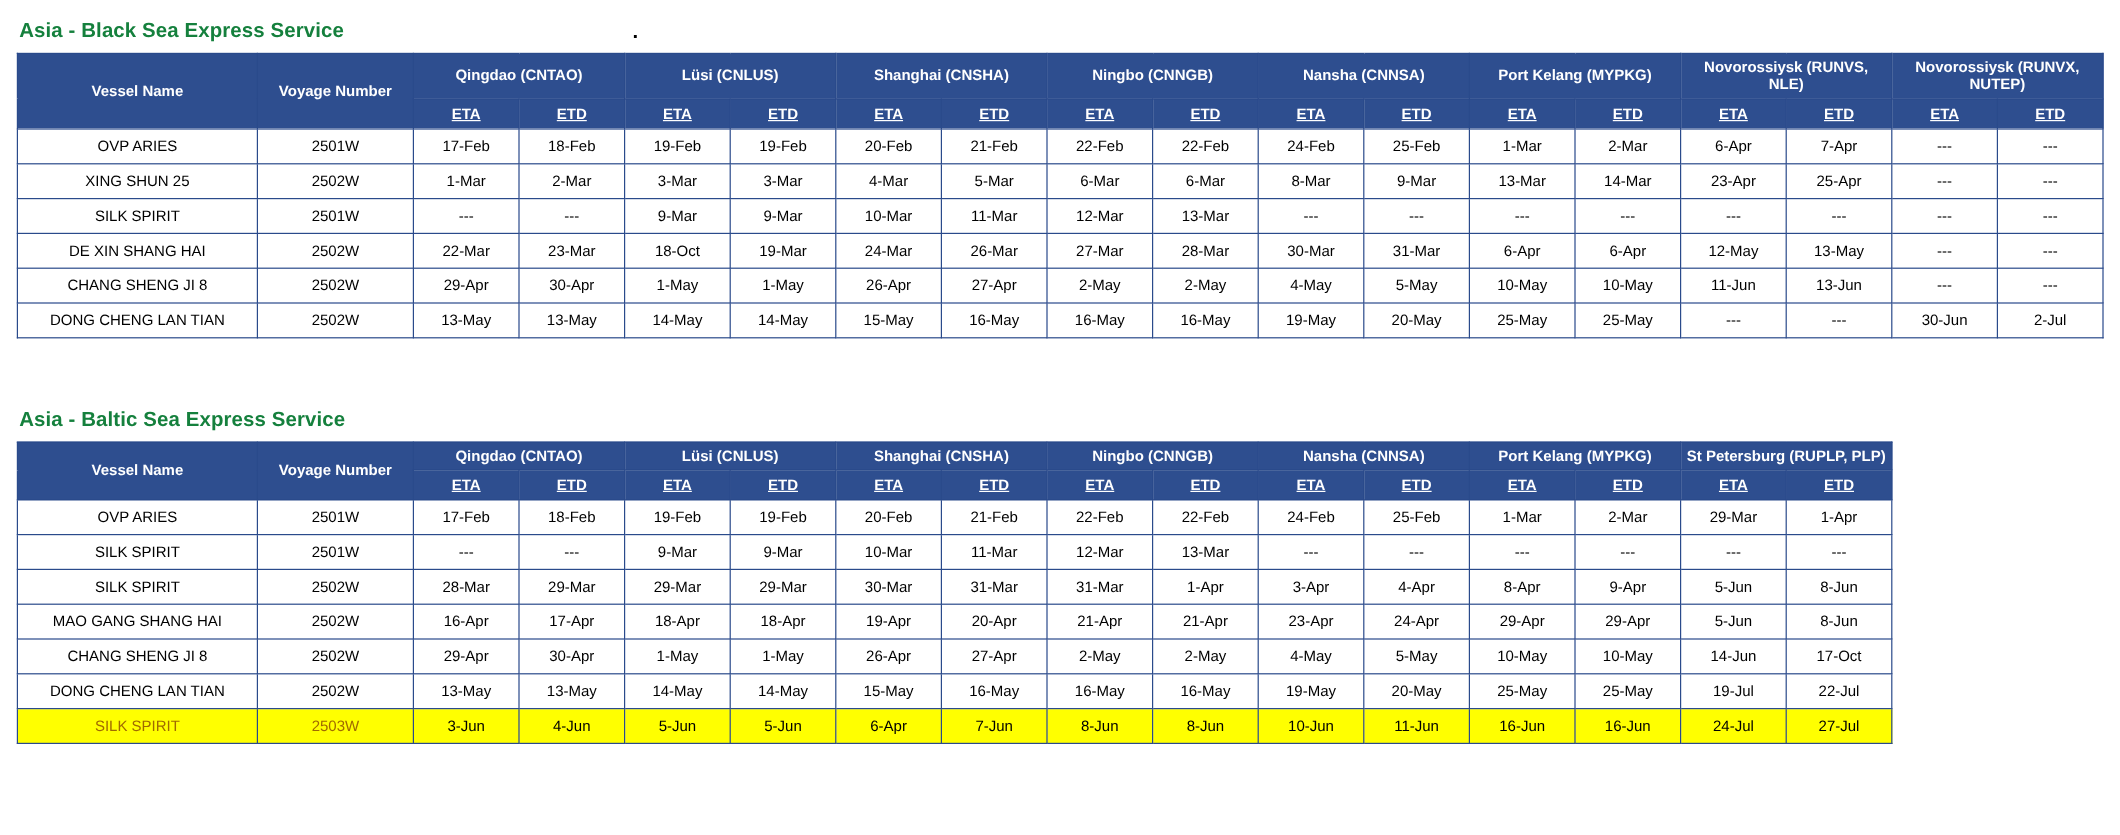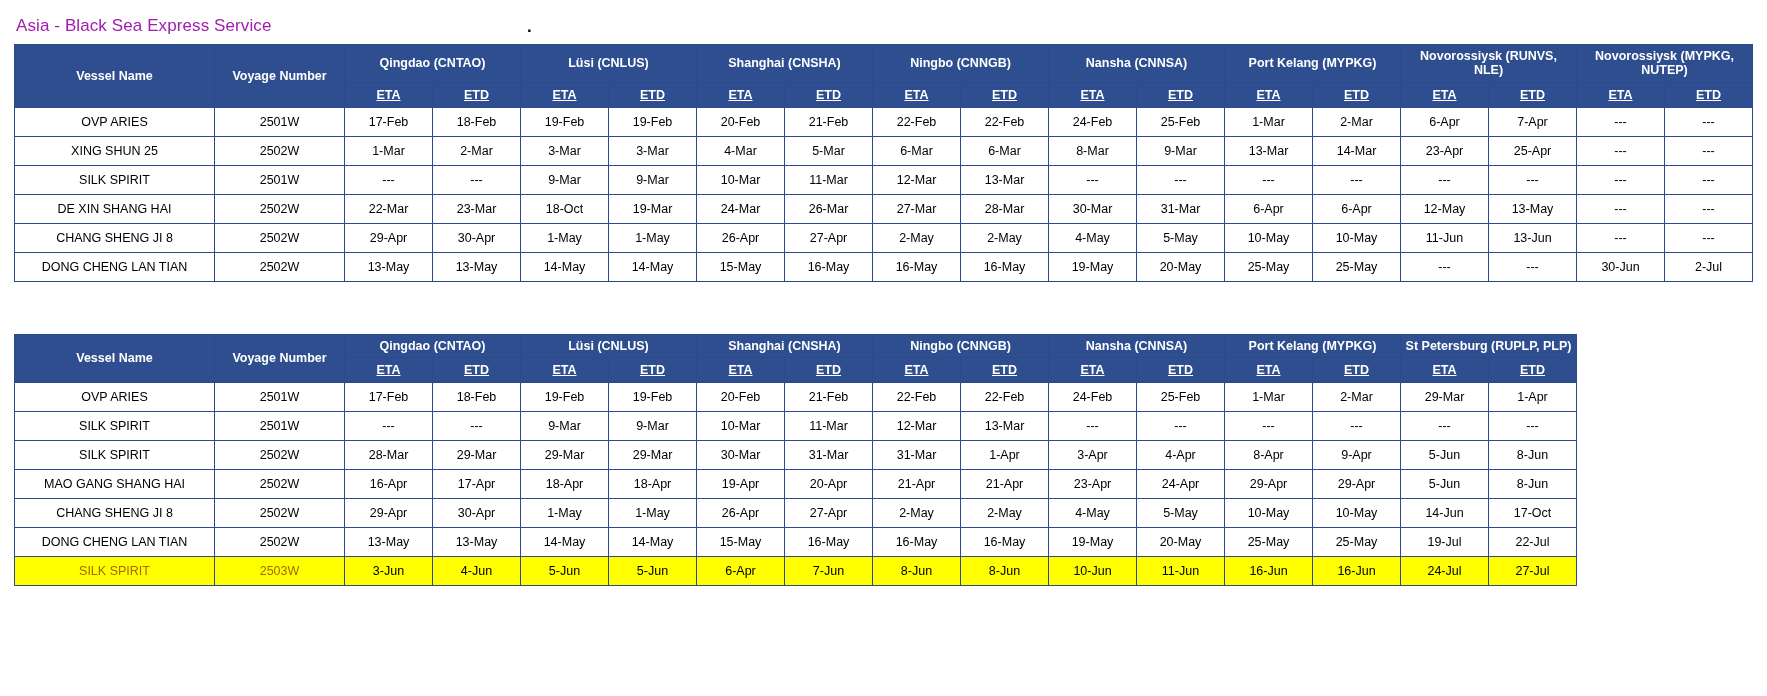--- a/index.html
+++ b/index.html
@@ -13,22 +13,22 @@
     width: 1767px;
     height: 696px;
     overflow: hidden;
     position: relative;
   }
   .page {
     padding: 10px 14px 0 14px;
   }
   .section-title {
     font-size: 17px;
-    font-weight: normal;
-    color: #a21caf;
+    font-weight: bold;
+    color: #15803d;
     margin: 6px 0 8px 2px;
     letter-spacing: 0.1px;
   }
   .dot-mark {
     position: absolute;
     left: 527px;
     top: 18px;
     font-size: 17px;
     font-weight: bold;
     color: #000;
@@ -113,21 +113,21 @@
         <tr>
           <th rowspan="2">Vessel Name</th>
           <th rowspan="2">Voyage Number</th>
           <th class="port" colspan="2">Qingdao (CNTAO)</th>
           <th class="port" colspan="2">Lüsi (CNLUS)</th>
           <th class="port" colspan="2">Shanghai (CNSHA)</th>
           <th class="port" colspan="2">Ningbo (CNNGB)</th>
           <th class="port" colspan="2">Nansha (CNNSA)</th>
           <th class="port" colspan="2">Port Kelang (MYPKG)</th>
           <th class="port" colspan="2">Novorossiysk (RUNVS, NLE)</th>
-          <th class="port" colspan="2">Novorossiysk (MYPKG, NUTEP)</th>
+          <th class="port" colspan="2">Novorossiysk (RUNVX, NUTEP)</th>
         </tr>
         <tr>
           <th class="sub">ETA</th>
           <th class="sub">ETD</th>
           <th class="sub">ETA</th>
           <th class="sub">ETD</th>
           <th class="sub">ETA</th>
           <th class="sub">ETD</th>
           <th class="sub">ETA</th>
           <th class="sub">ETD</th>
@@ -262,20 +262,21 @@
           <td>30-Jun</td>
           <td>2-Jul</td>
         </tr>
       </tbody>
     </table>
   </div>
 
   <div class="spacer"></div>
 
   <div class="section">
+    <div class="section-title">Asia - Baltic Sea Express Service</div>
     <table class="sched">
       <colgroup>
         <col style="width:200px">
         <col style="width:130px">
         <col style="width:88px">
           <col style="width:88px">
         <col style="width:88px">
           <col style="width:88px">
         <col style="width:88px">
           <col style="width:88px">

